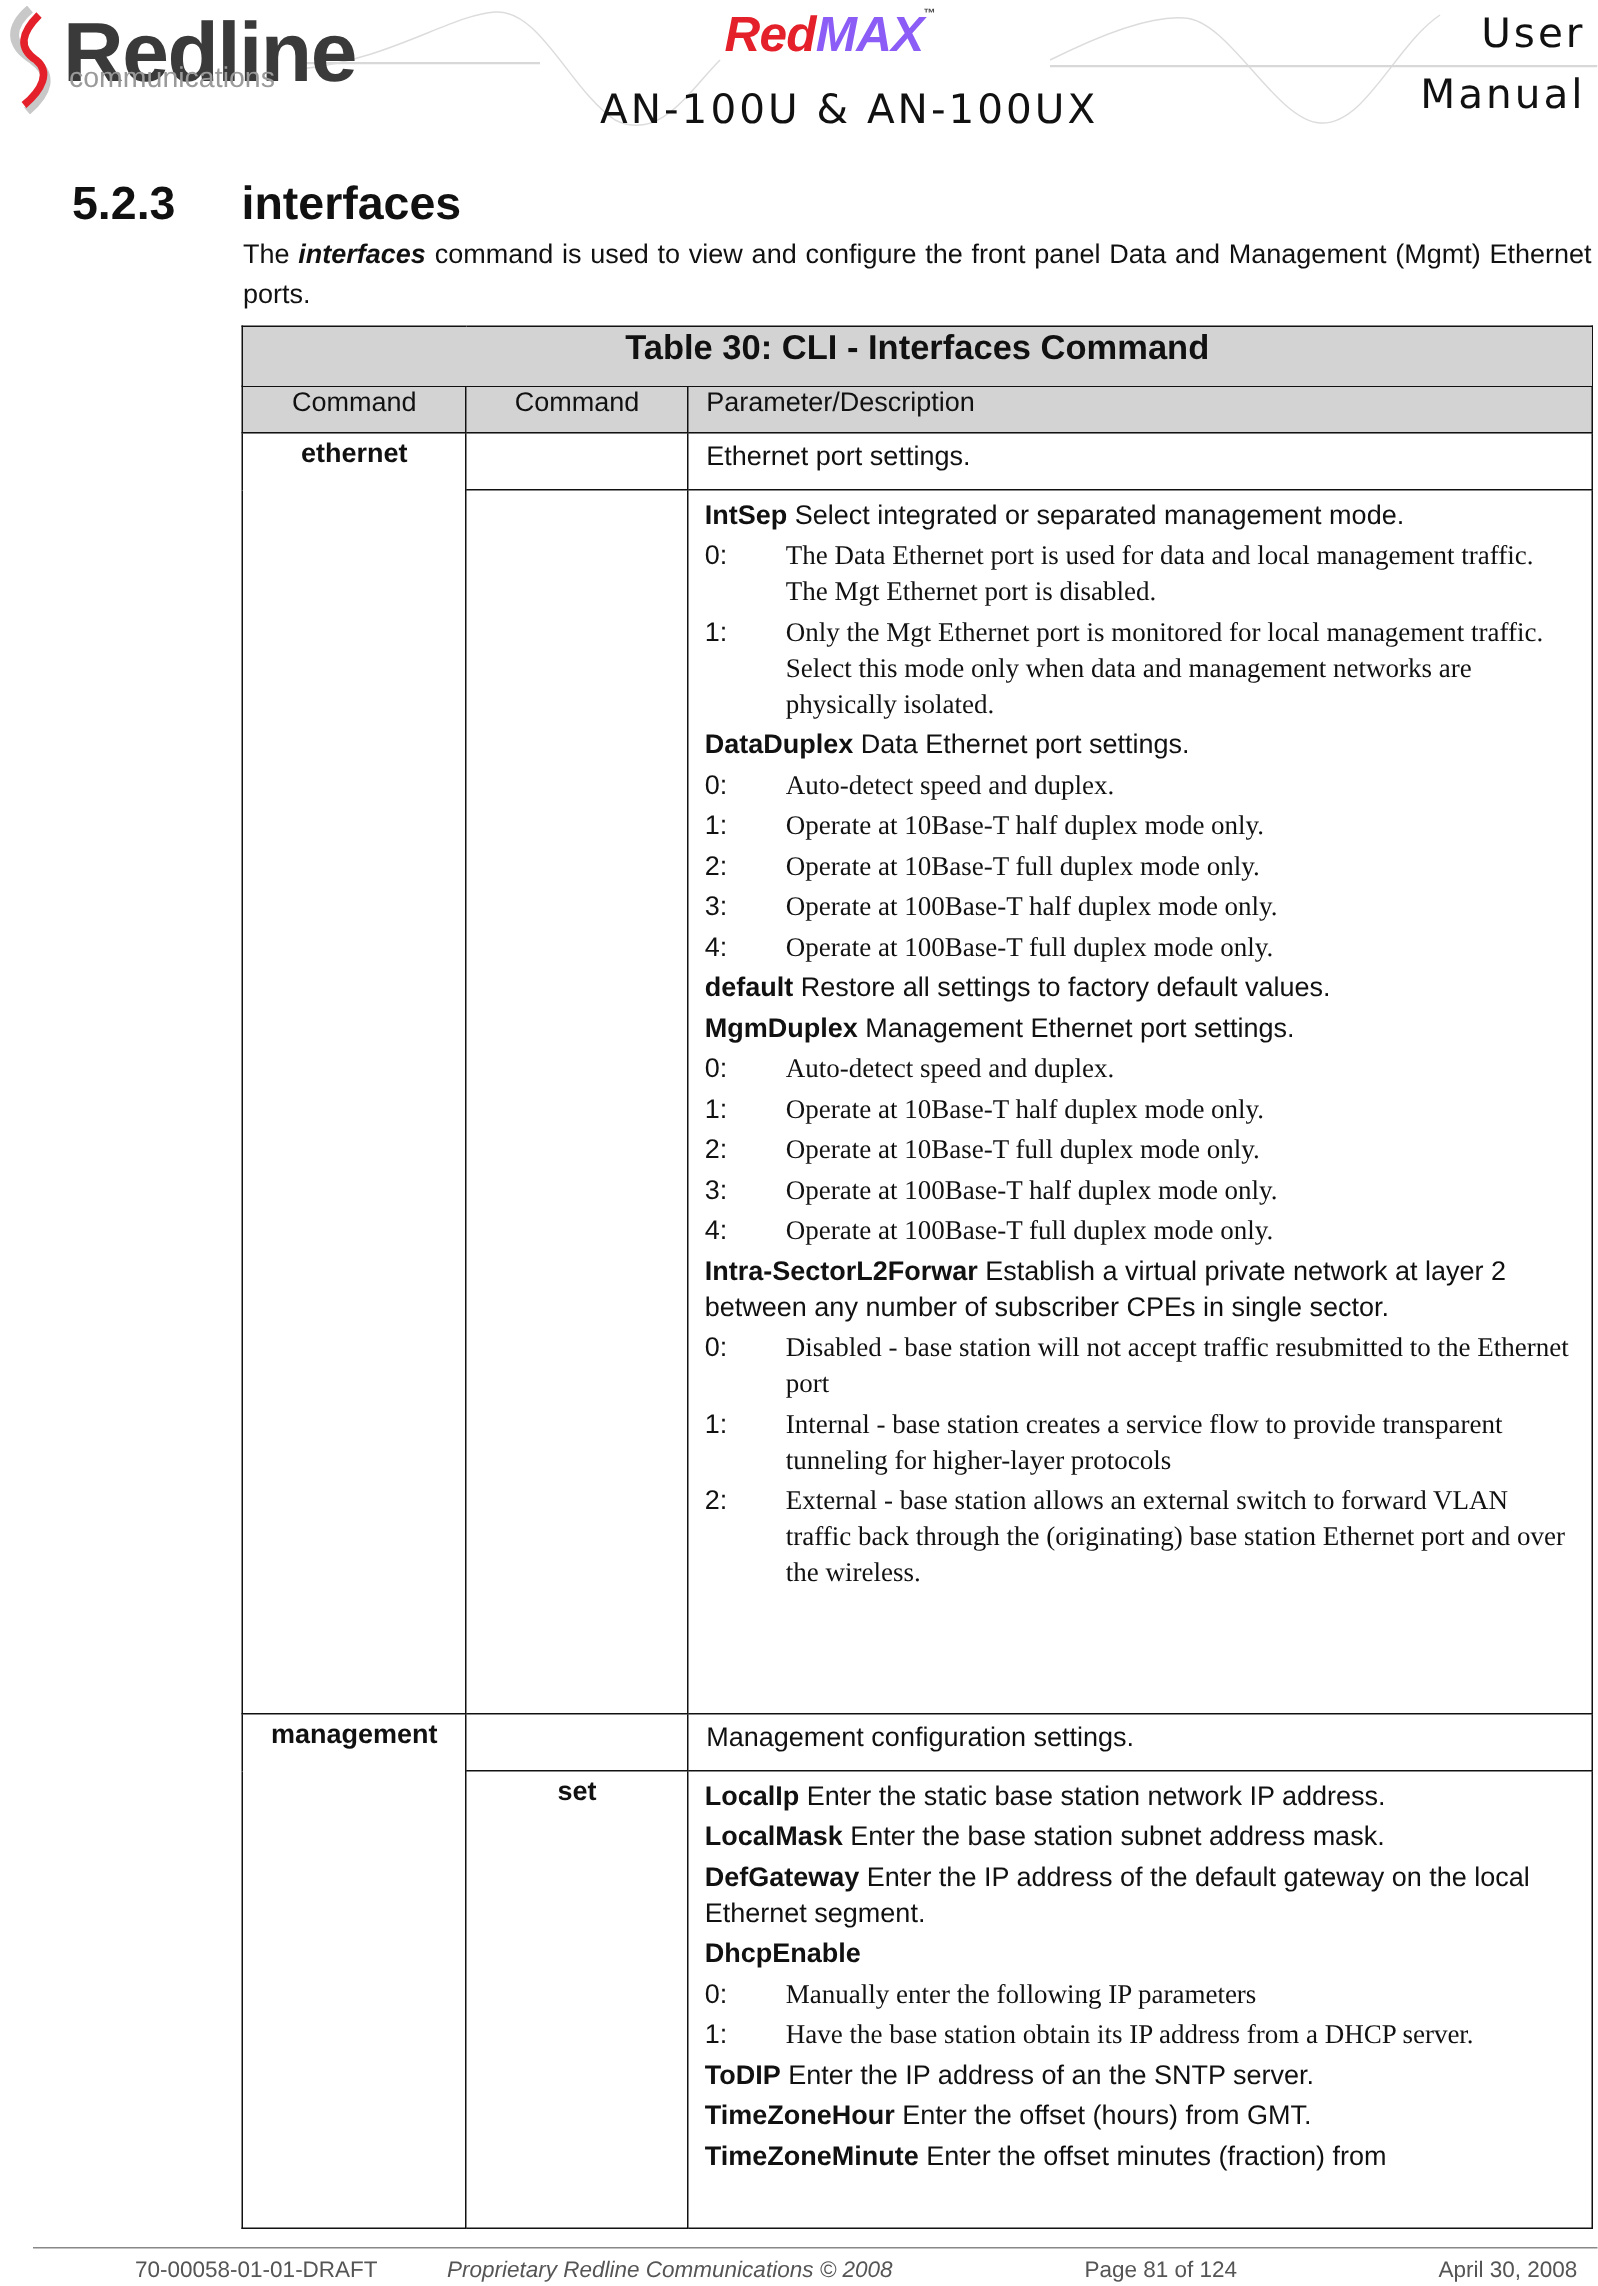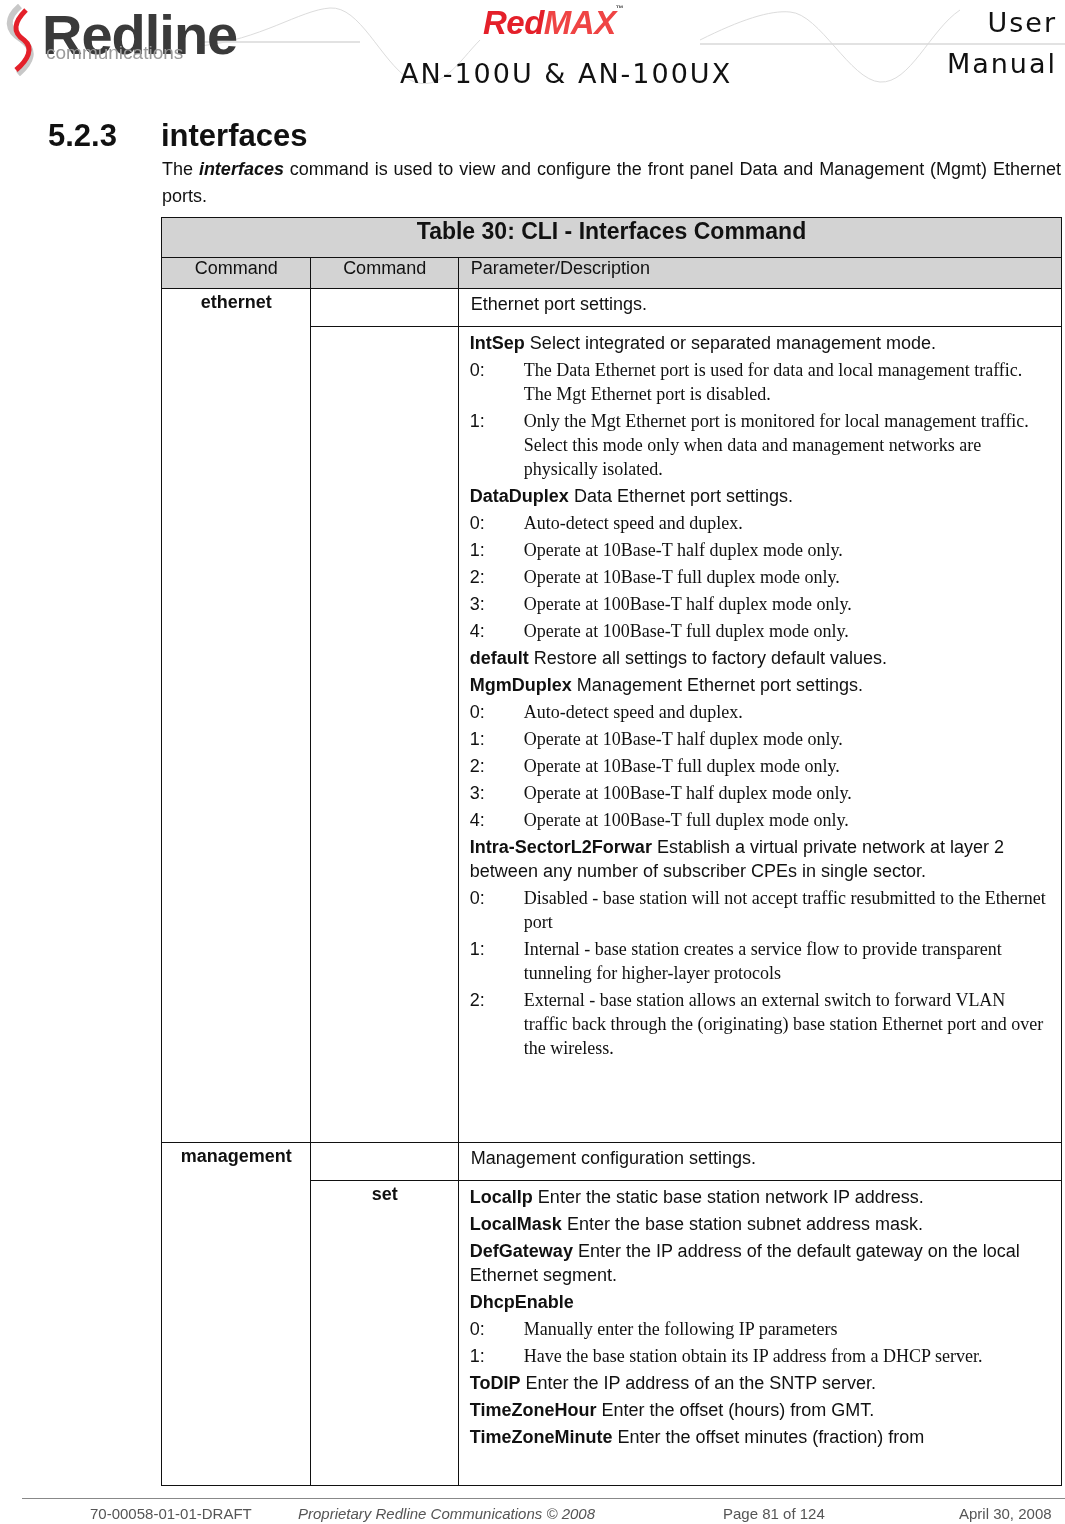--- a/index.html
+++ b/index.html
@@ -18,21 +18,21 @@
     }
     .redline-sub {
       position: absolute; left: 46px; top: 42px; font-size: 19px; color: #9a9a9a;
       letter-spacing: 0px; font-family: "Liberation Sans", sans-serif;
     }
     .redmax {
       position: absolute; left: 483px; top: 4px; font-size: 33px; font-weight: 900;
       font-family: "Liberation Sans", sans-serif; letter-spacing: -0.5px; font-style: italic;
     }
     .redmax .red { color: #e4202a; }
-    .redmax .max { color: #ef4444; margin-top: 47px; }
+    .redmax .max { color: #8b5cf6; margin-top: 47px; }
     .redmax .tm { font-size: 8px; vertical-align: top; color: #444; font-style: normal; }
     .product {
       position: absolute; left: 400px; top: 58px; font-size: 27px; letter-spacing: 2px;
       font-family: "DejaVu Sans", sans-serif; color: #111;
     }
     .doc-type {
       position: absolute; right: 8px; top: 2px; text-align: right;
       font-family: "DejaVu Sans", sans-serif; font-size: 27px; letter-spacing: 2px;
       line-height: 41px; color: #111;
     }

